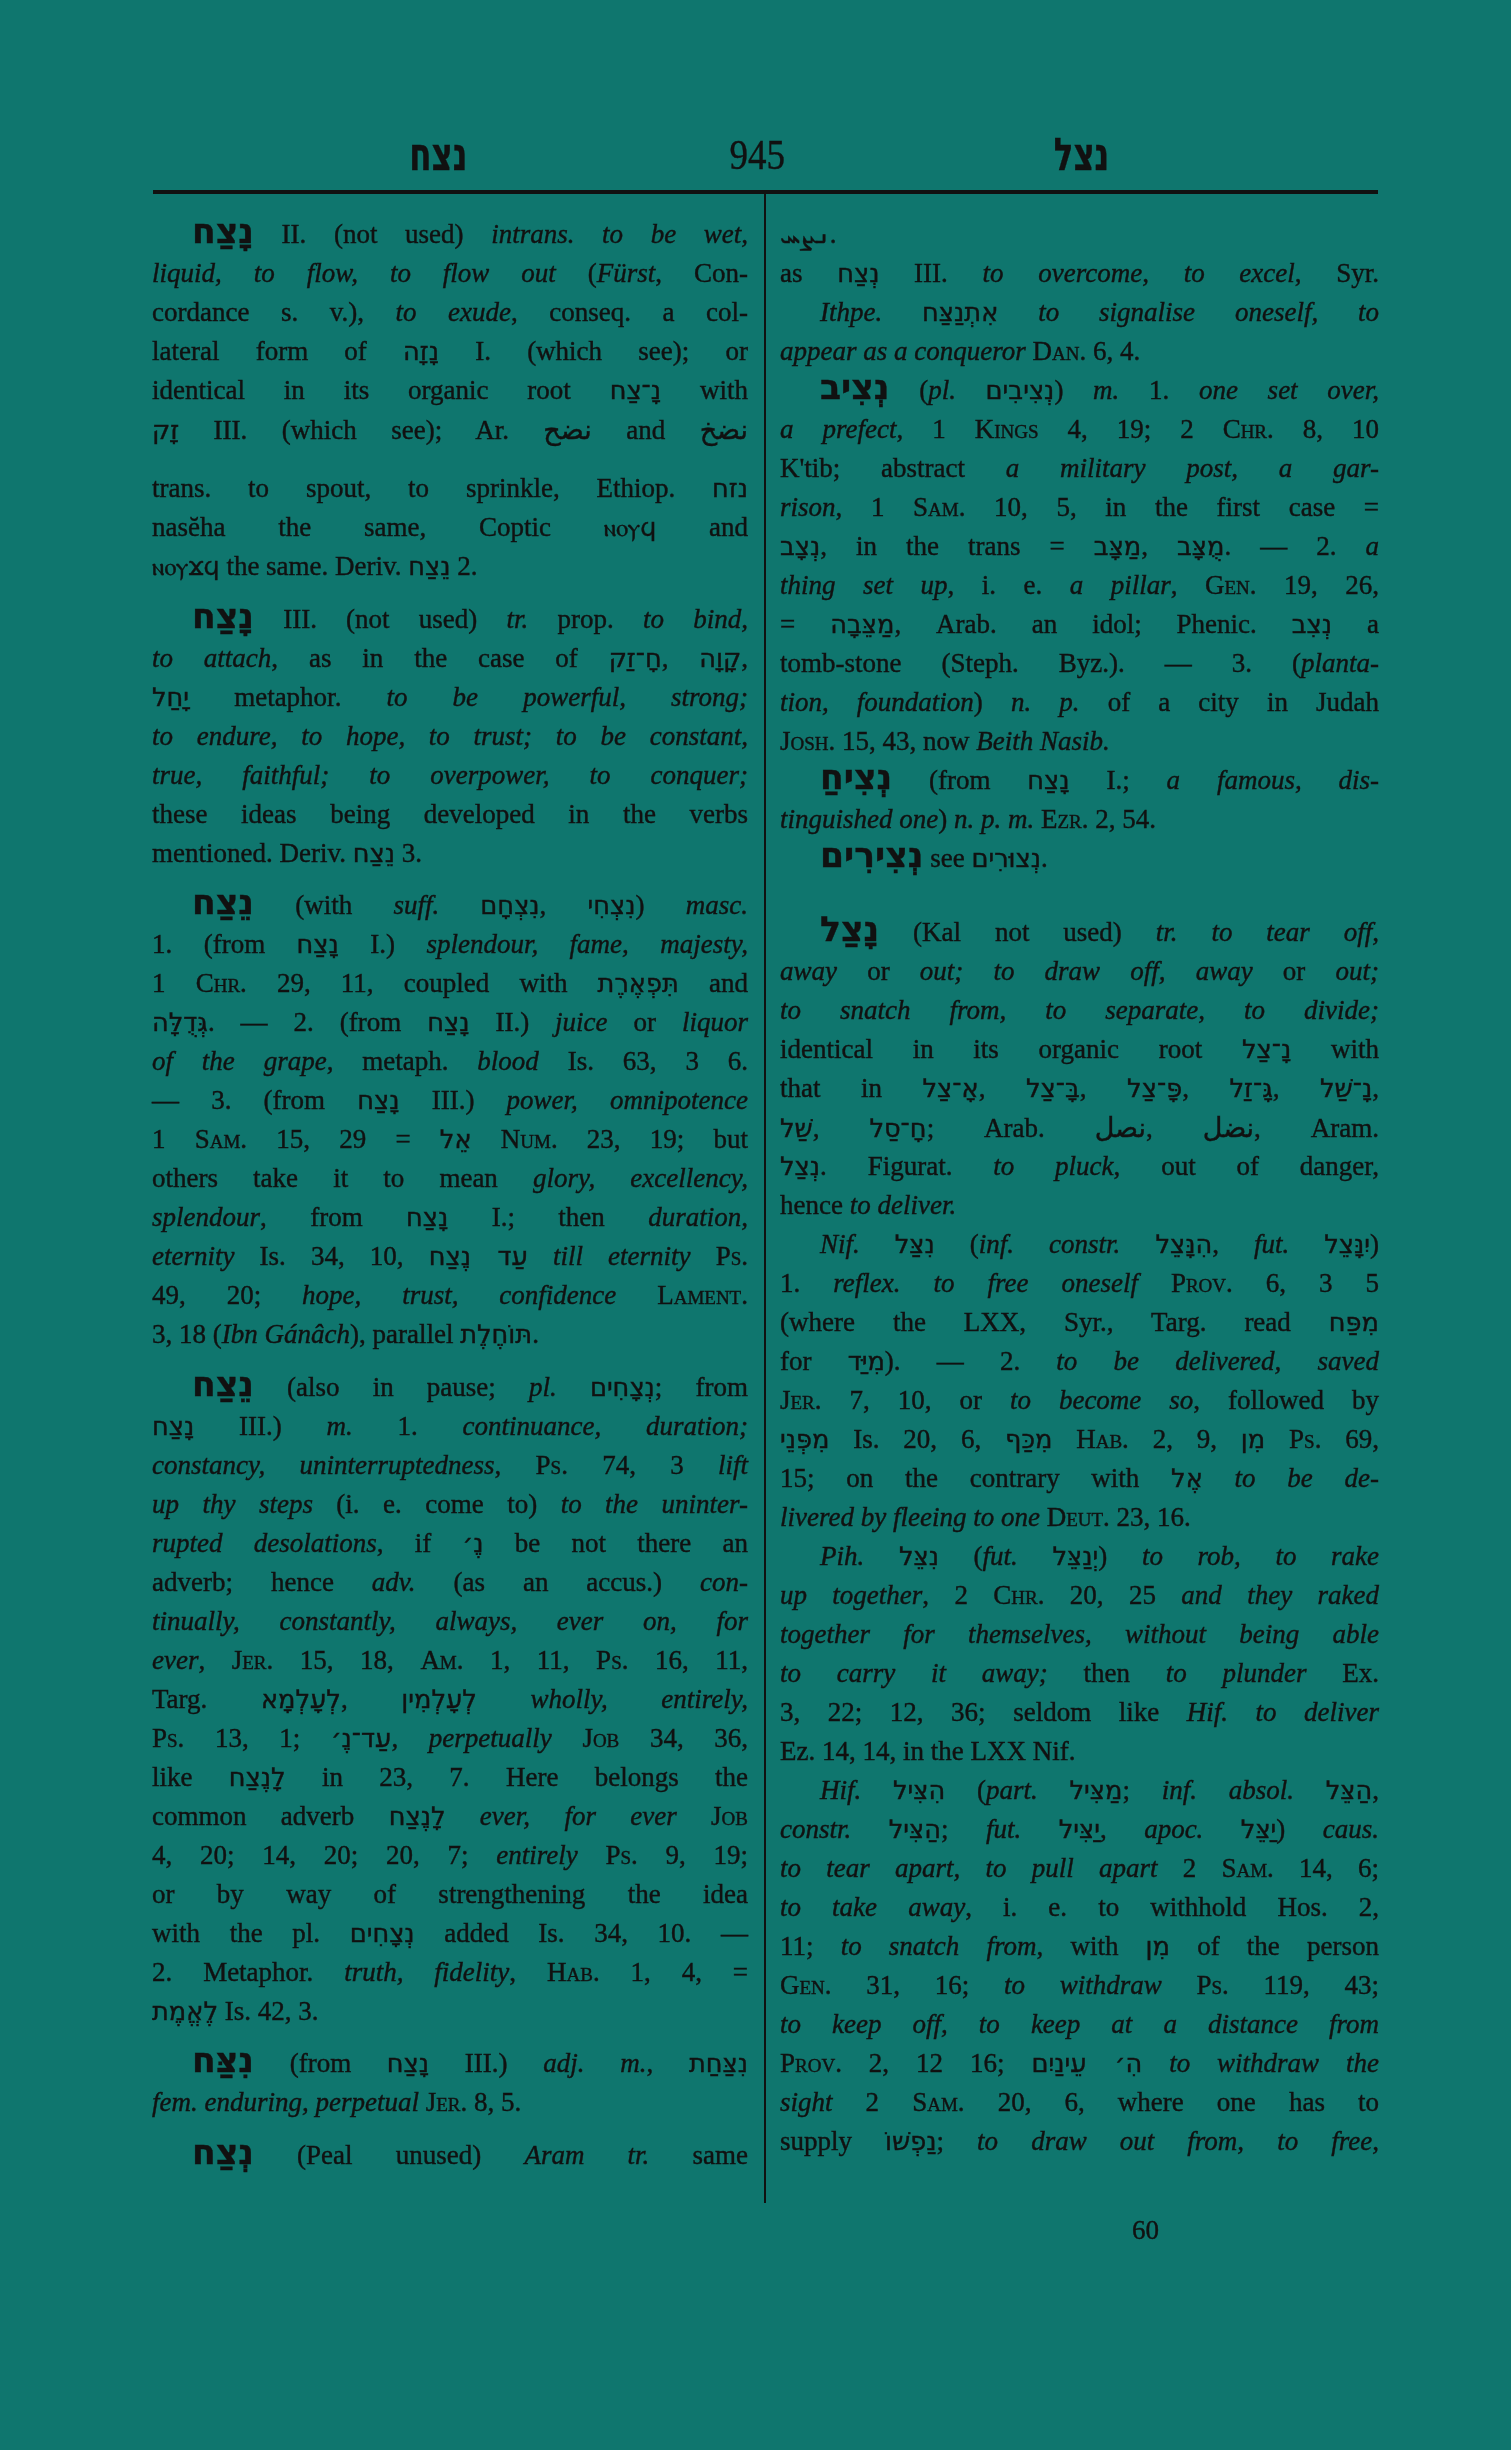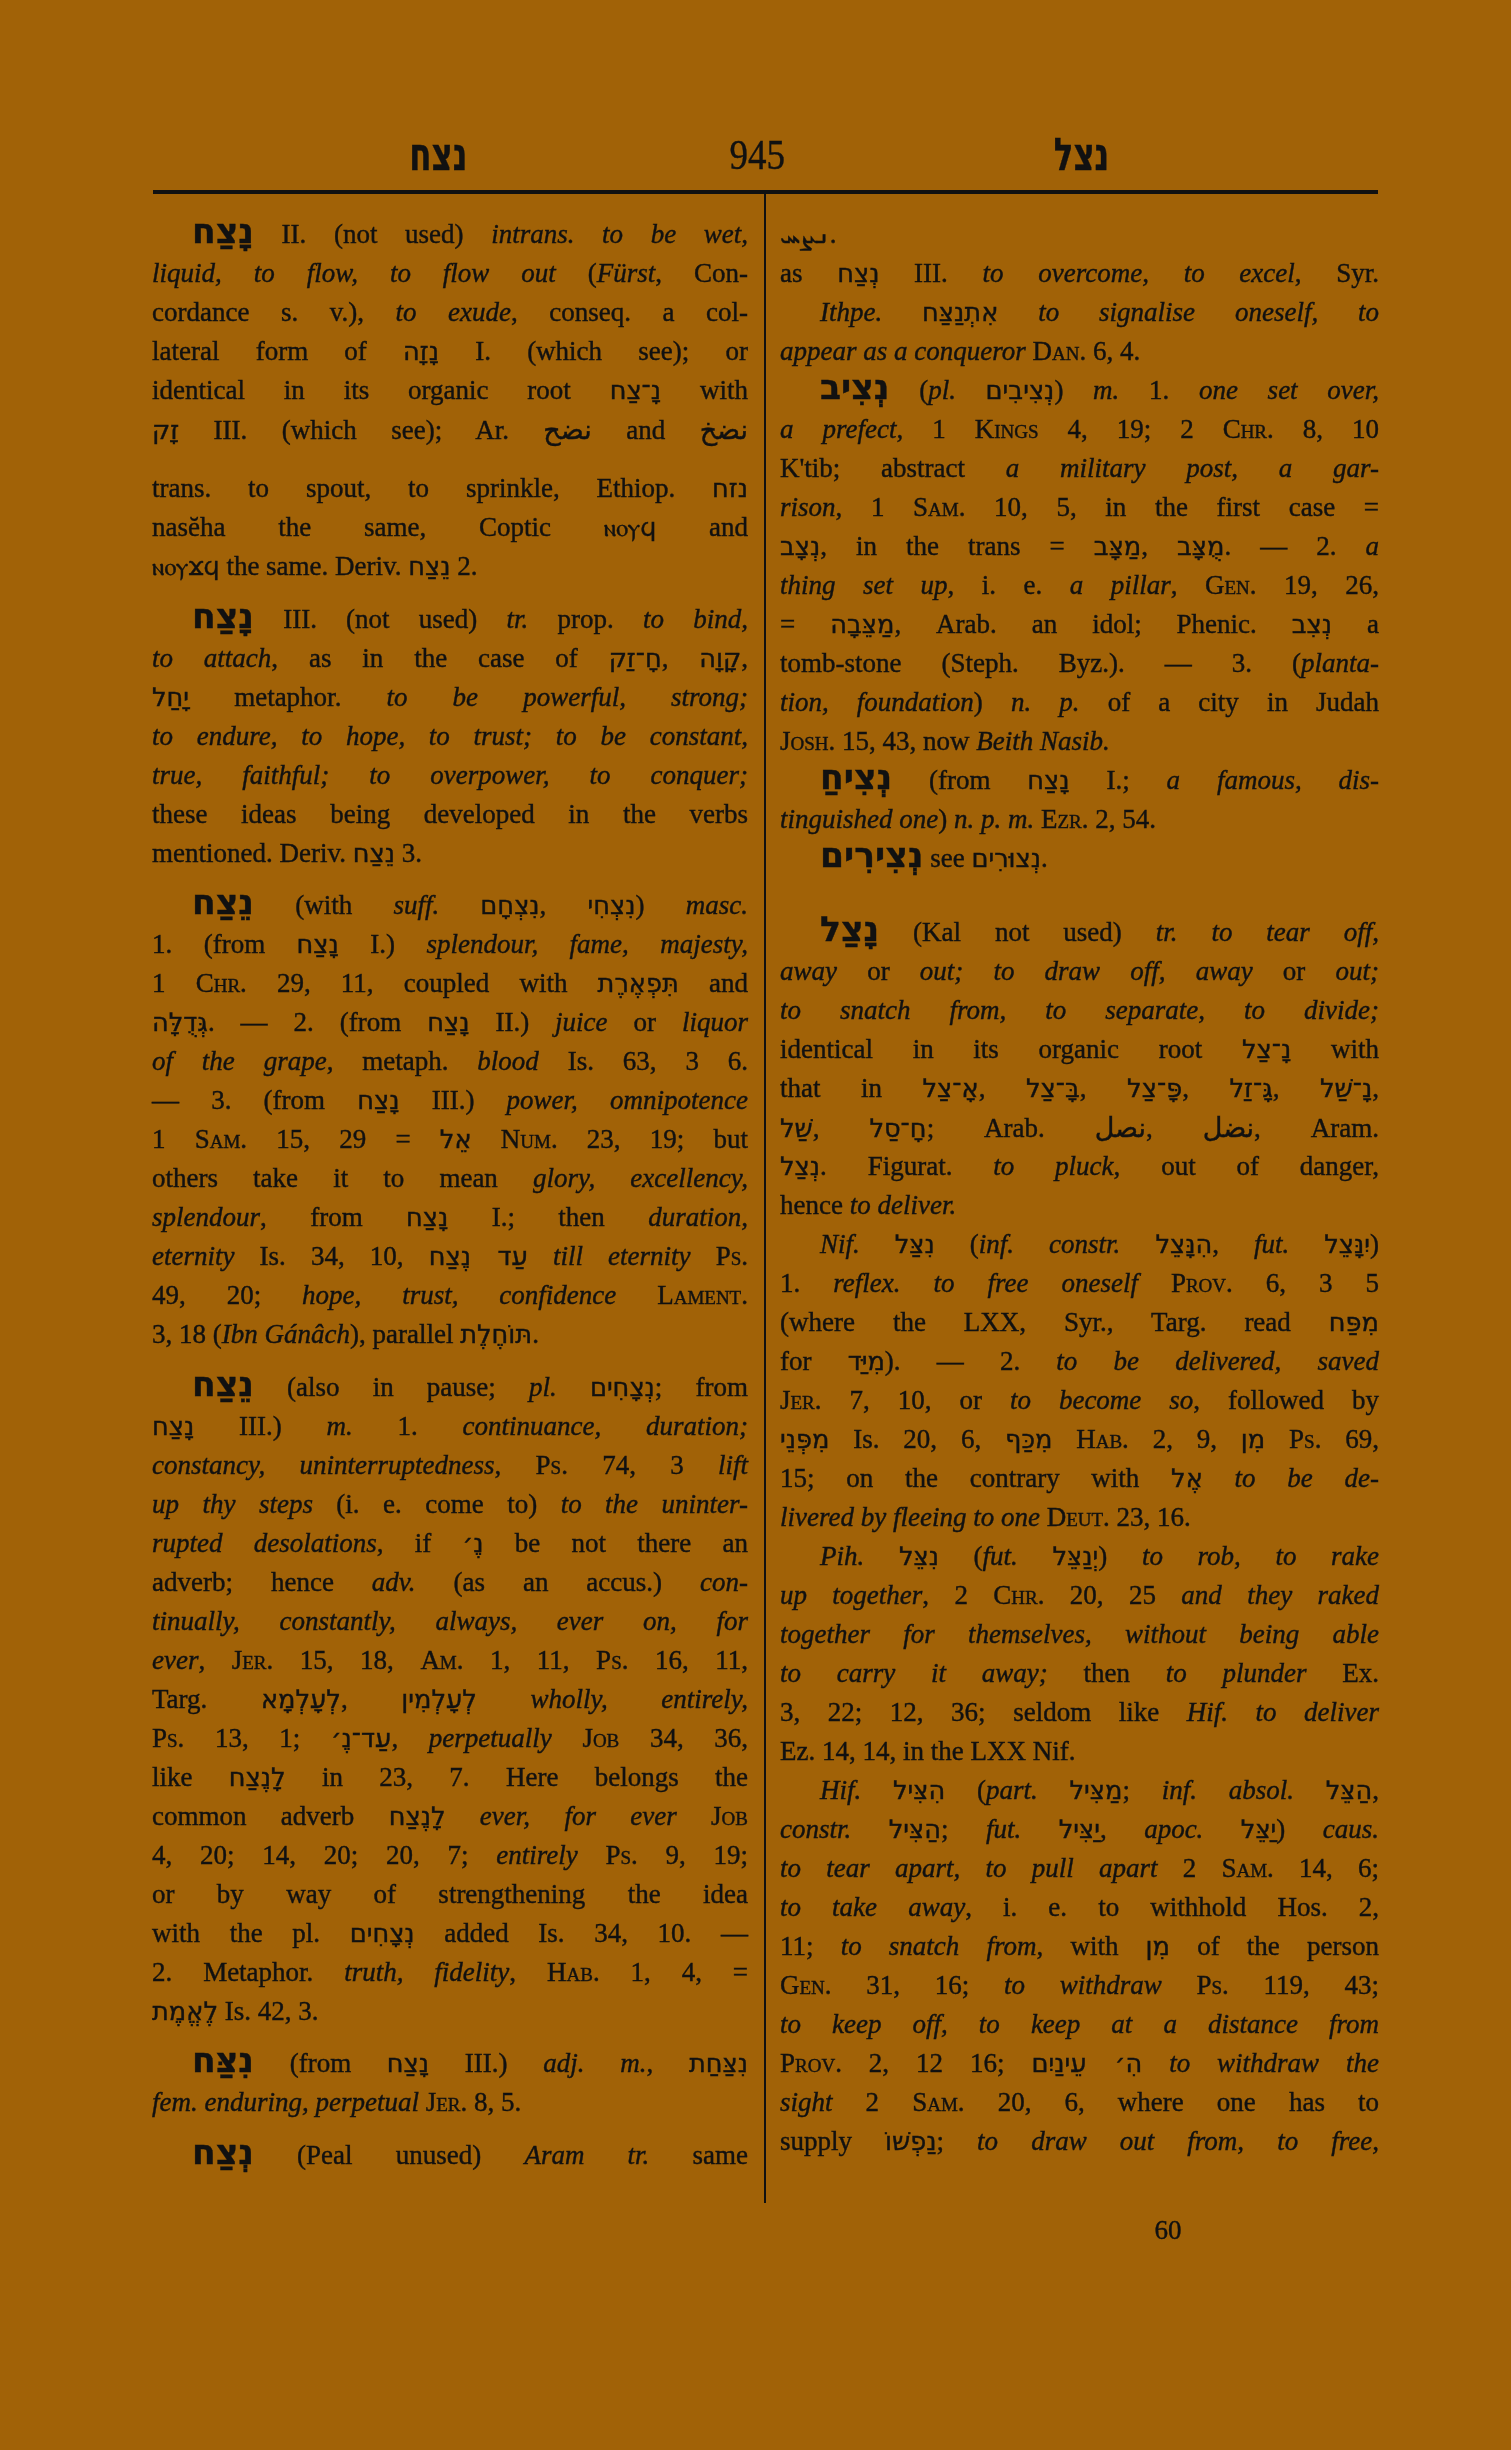--- a/index.html
+++ b/index.html
@@ -1,18 +1,18 @@
 <!DOCTYPE html>
 <html style="font-size:14.4px"><head>
 <meta charset="utf-8">
 <style>
   html, body { margin: 0; padding: 0; background: #ffffff; }
   body { width: 1512px; height: 2450px; overflow: hidden; }
   #page {
-    position: relative; width: 1512px; height: 2450px; background: #a16207;
+    position: relative; width: 1512px; height: 2450px; background: #0f766e;
     color: #111111; font-family: "Liberation Serif", "DejaVu Serif", serif;
     -webkit-text-stroke: 0.4px #111111;
   }
   .head { position: absolute; top: 122px; height: 65px; line-height: 65px; text-align: center; }
   .head-heb { font-family: "DejaVu Sans", sans-serif; font-weight: bold; font-size: 45px; }
   .head-heb span, .head-num span { display: inline-block; }
   .head-heb span { transform: scaleX(0.72); }
   #head-left { left: 384px; width: 108px; }
   #head-right { left: 1027px; width: 108px; }
   #head-num { left: 703px; width: 108px; font-size: 43px; }
@@ -33,21 +33,21 @@
   #col-right .ln.p2 { margin-top: 35px; }
   .ln:first-child { margin-top: 0 !important; }
   .ln.tall { margin-bottom: 20px; }
   .k-i { font-style: italic; }
   .k-sc { font-variant: small-caps; }
   .k-h, .k-et { font-family: "DejaVu Sans", sans-serif; font-size: 0.95em; unicode-bidi: isolate; }
   .k-H { font-family: "DejaVu Sans", sans-serif; font-weight: bold; font-size: 1.28em; line-height: 0; unicode-bidi: isolate; }
   .k-a { font-family: "DejaVu Sans", sans-serif; font-size: 1.0em; unicode-bidi: isolate; }
   .k-sy { font-family: "DejaVu Sans", sans-serif; font-size: 0.95em; unicode-bidi: isolate; }
   .k-c { font-family: "DejaVu Sans", sans-serif; font-size: 0.9em; }
-  #signature { position: absolute; left: 1132px; top: 2211px; width: 72px; text-align: center; font-size: 27px; line-height: 39px; }
+  #signature { position: absolute; left: 1132px; top: 2211px; width: 72px; font-size: 27px; line-height: 39px; }
 </style>
 </head>
 <body>
 
 <div id="page">
   <div id="head-left" class="head head-heb"><span dir="rtl">נצח</span></div>
   <div id="head-num" class="head head-num"><span>945</span></div>
   <div id="head-right" class="head head-heb"><span dir="rtl">נצל</span></div>
 
   <div id="rule"></div>

